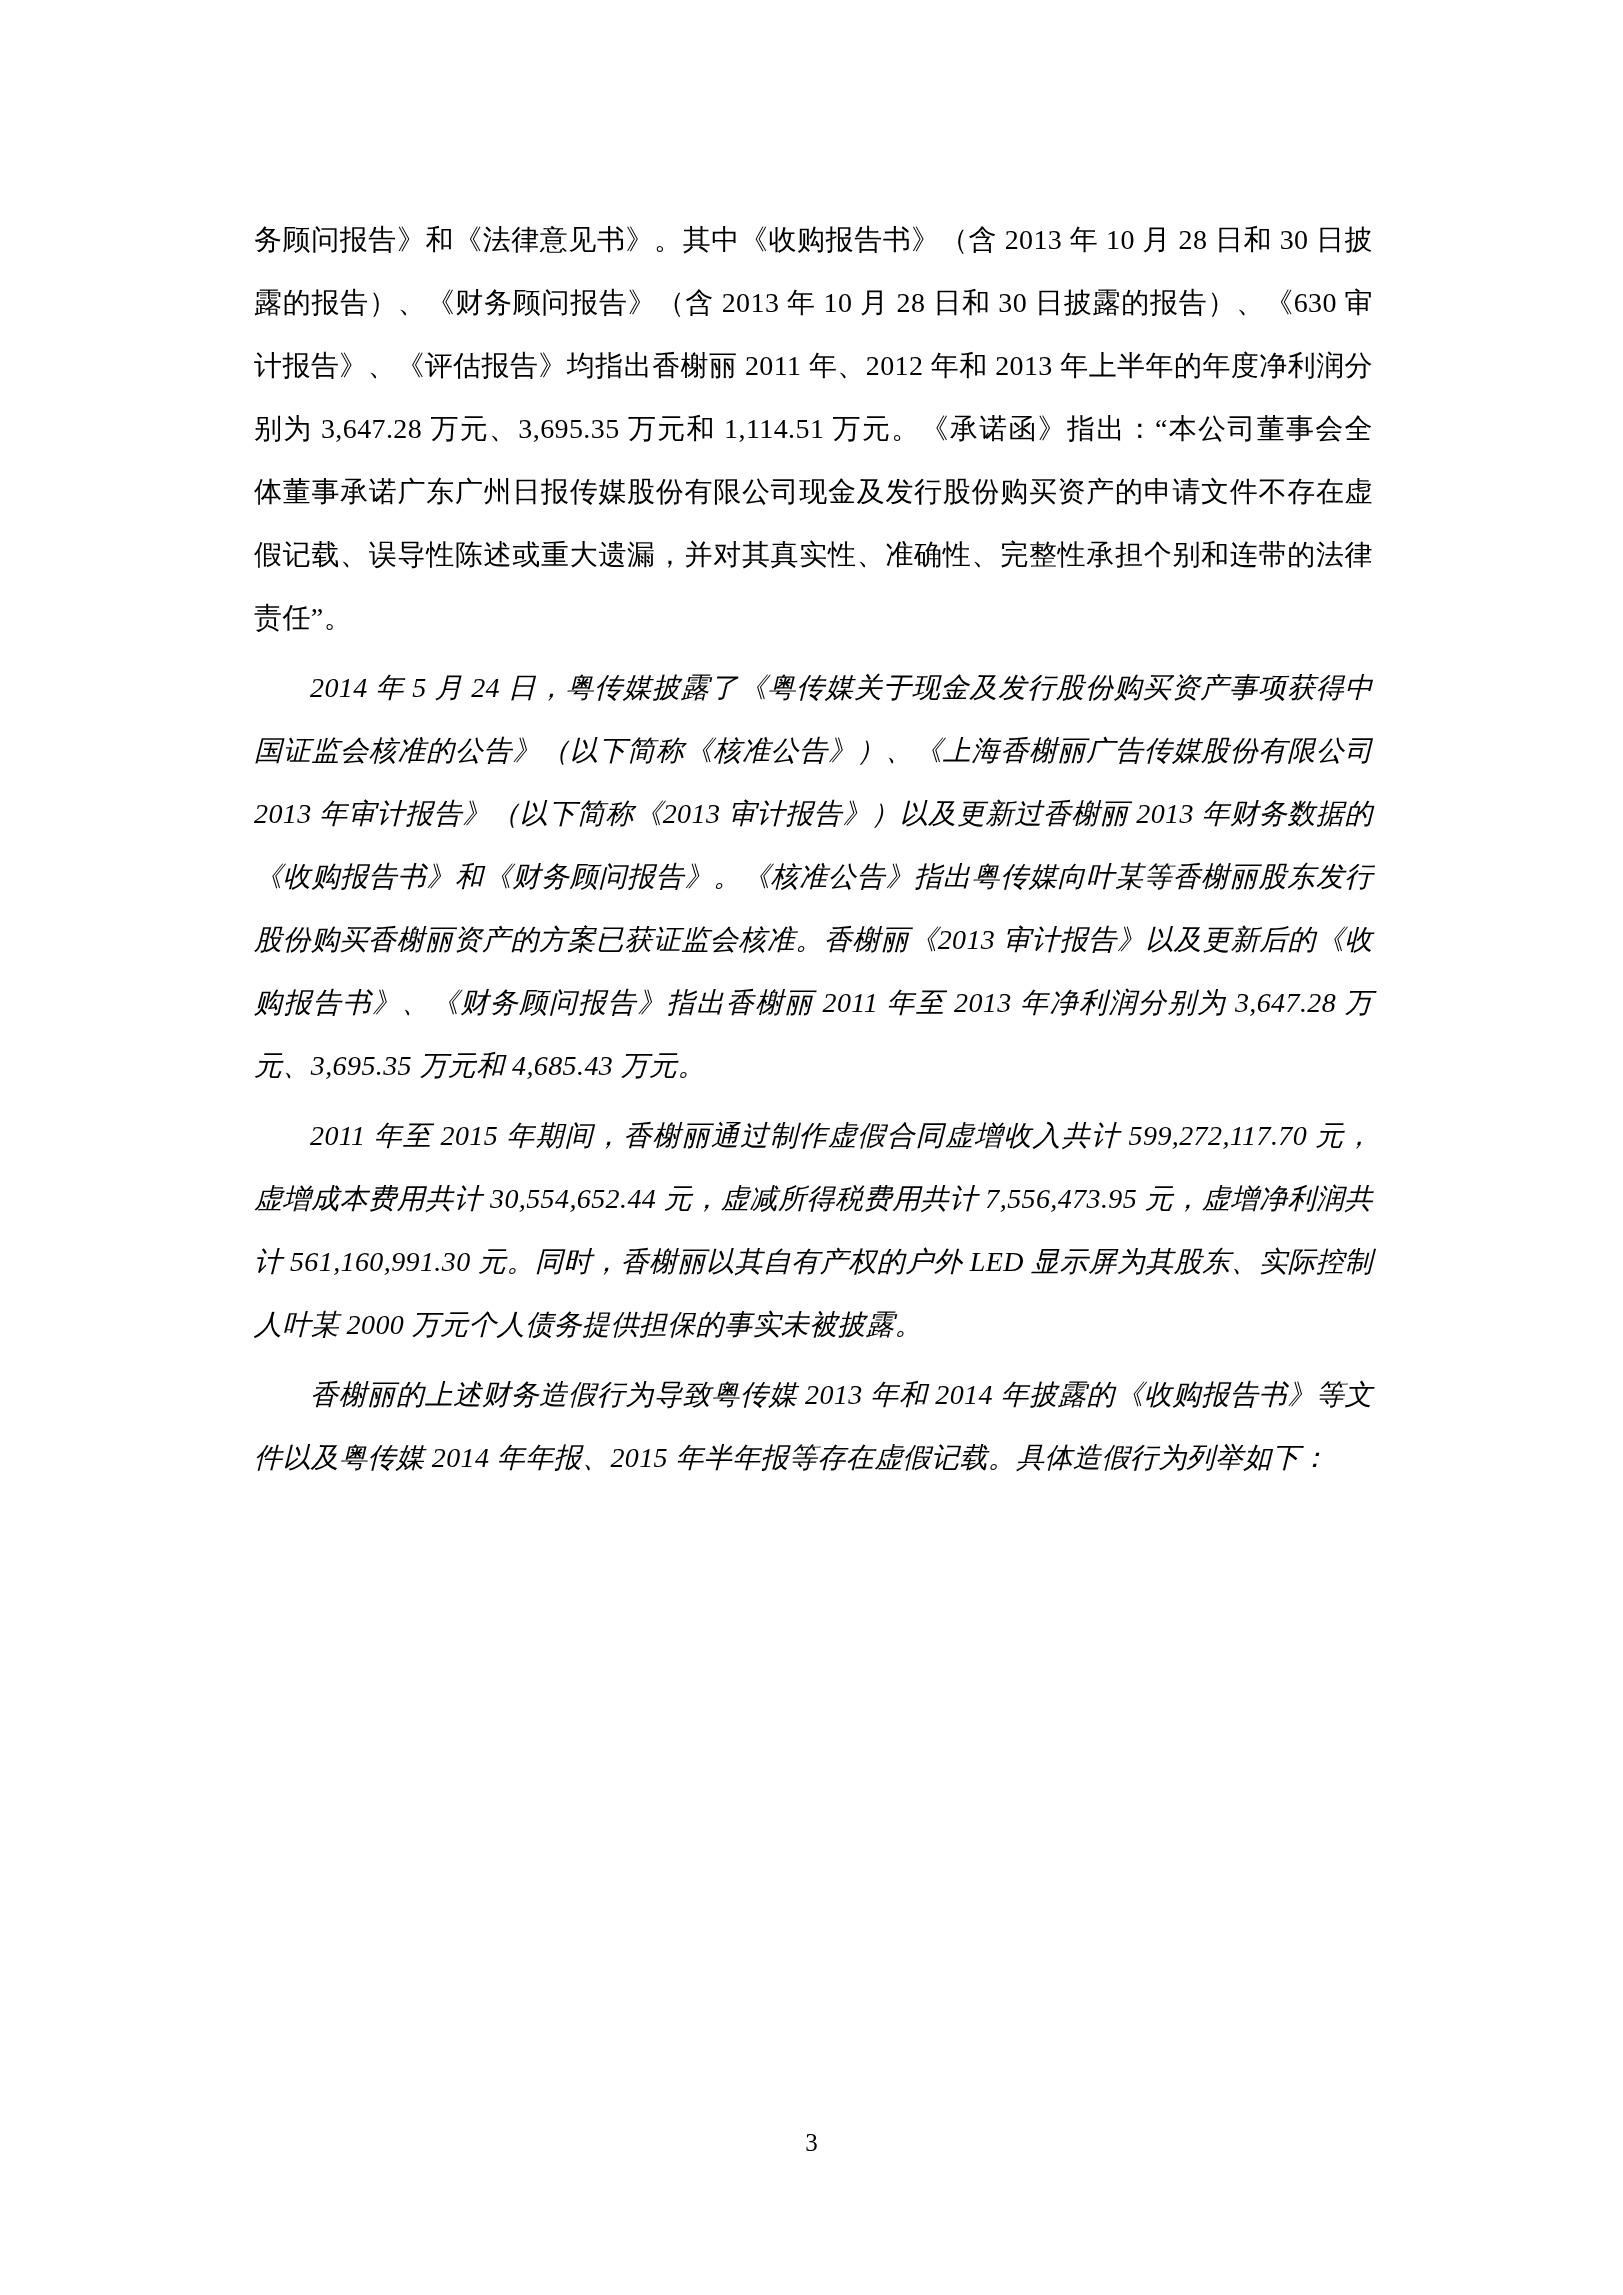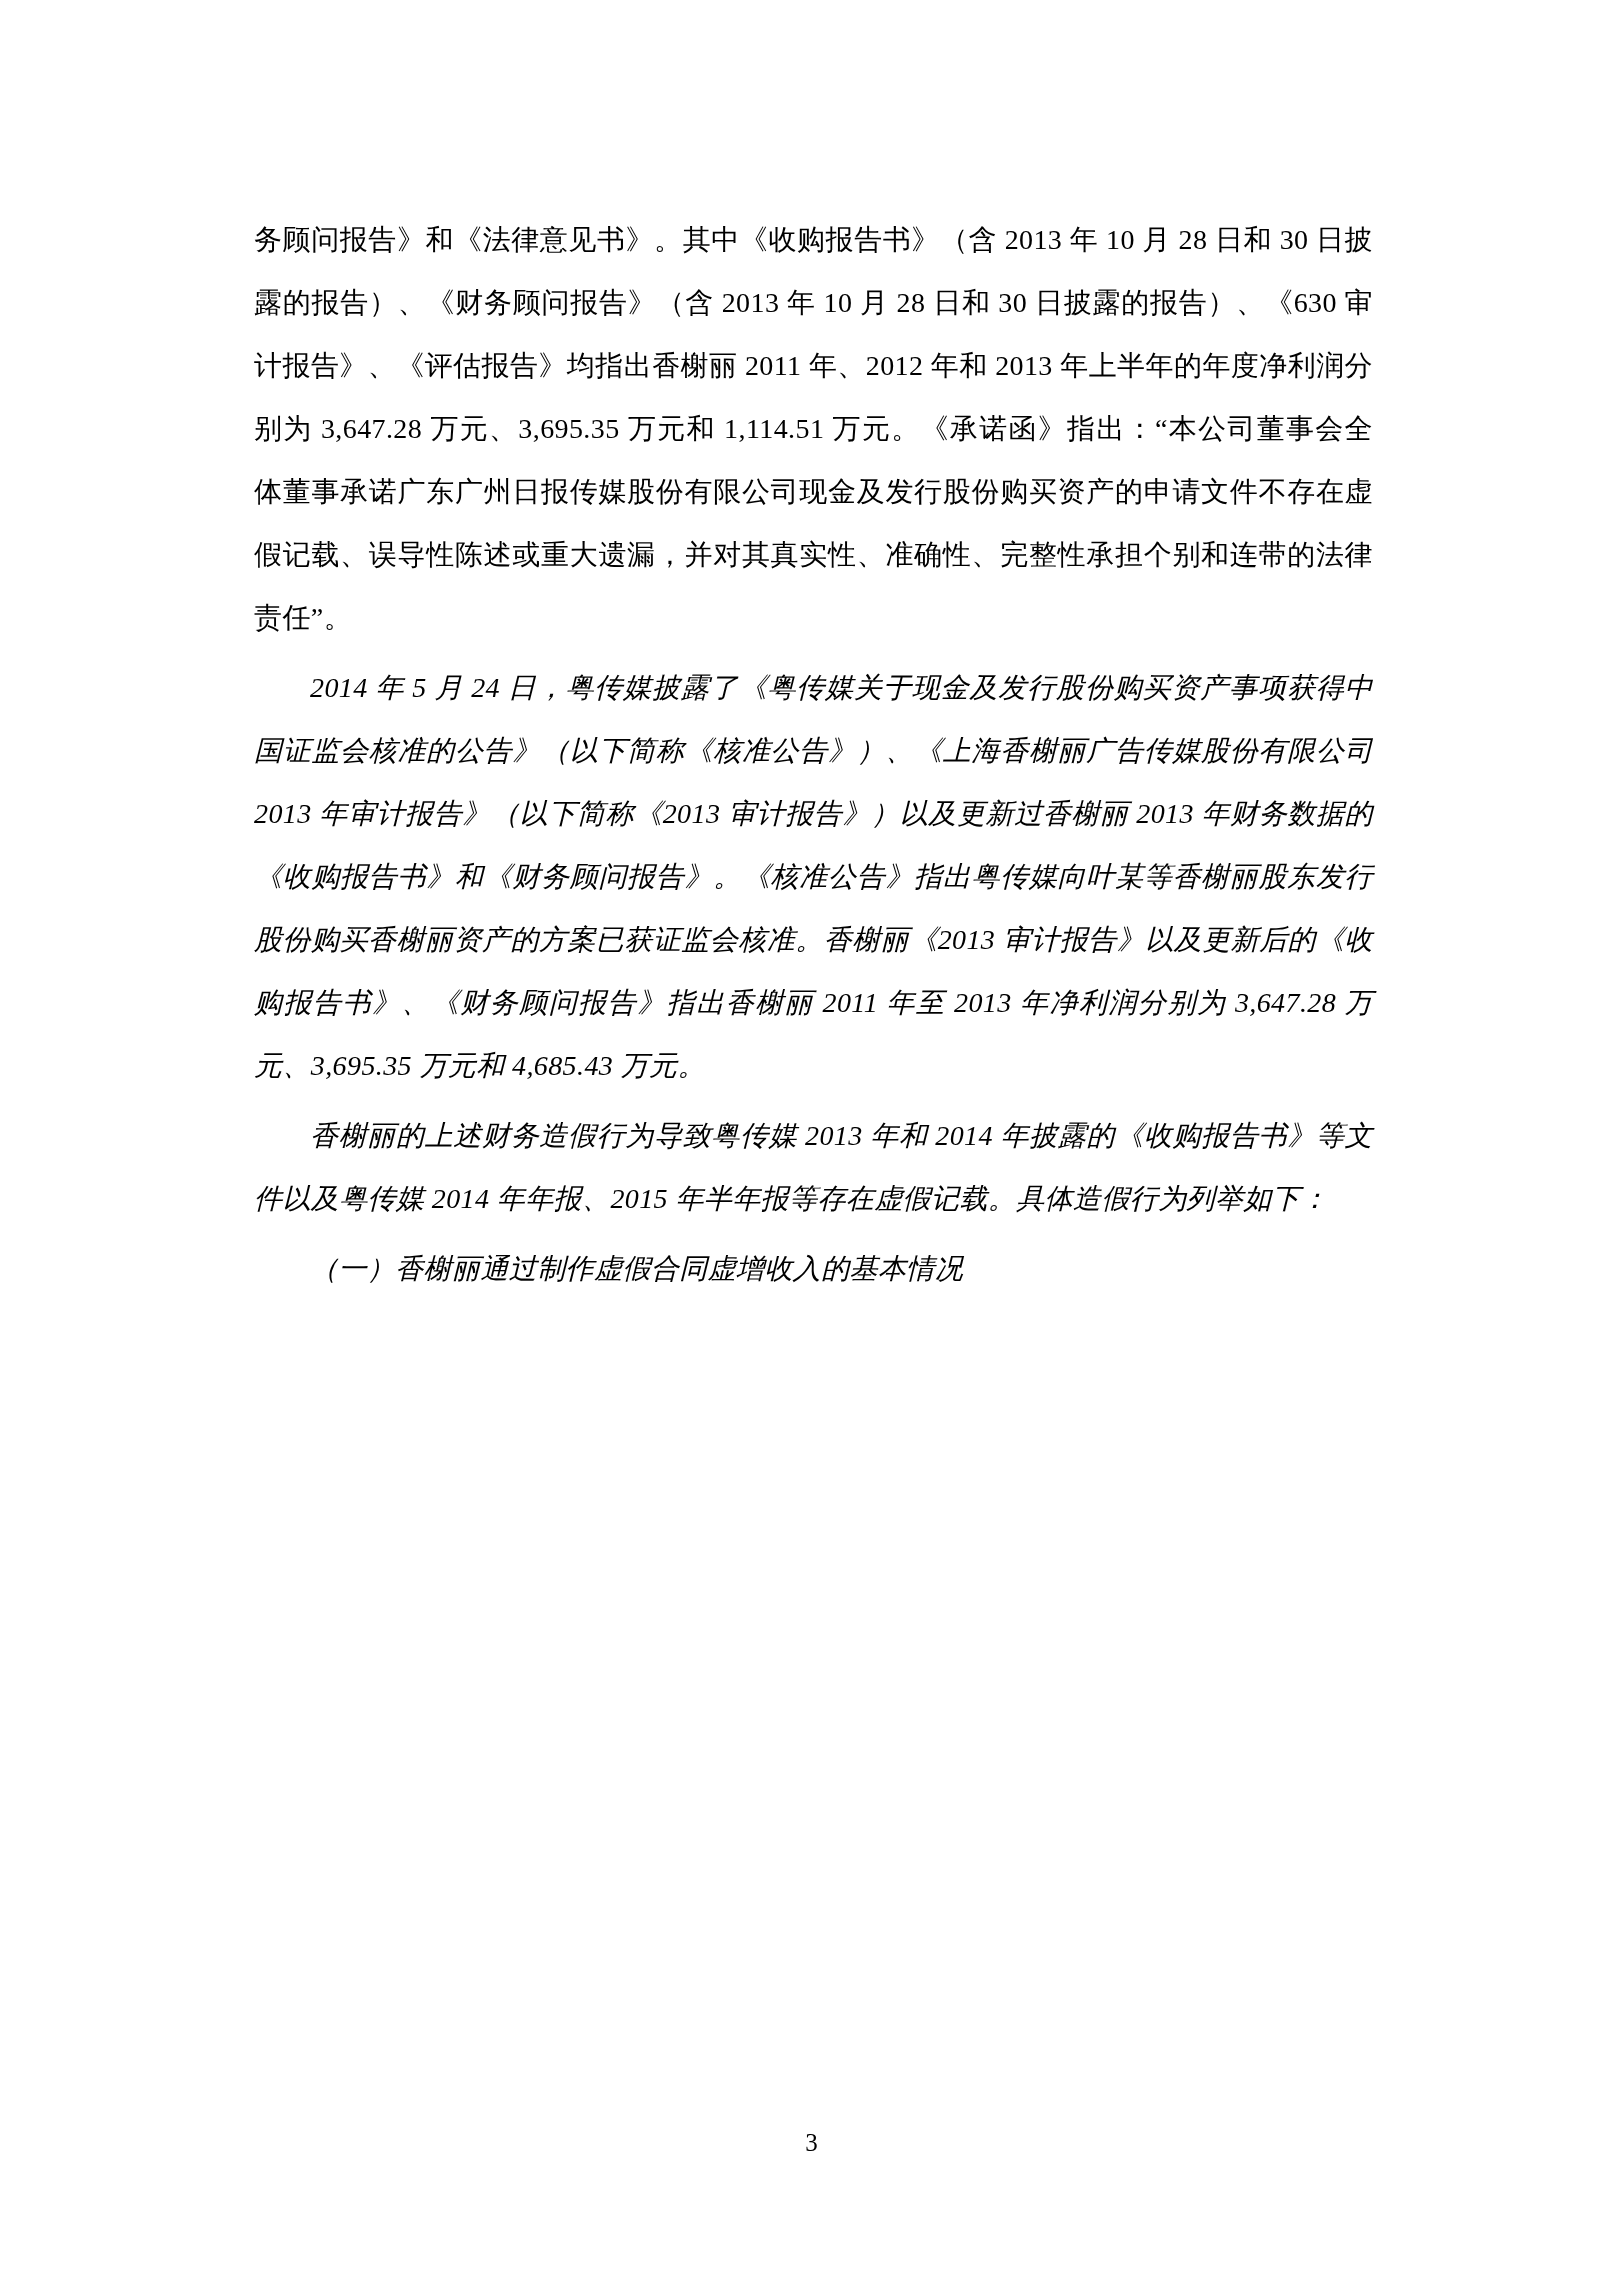--- a/index.html
+++ b/index.html
@@ -48,18 +48,18 @@
     color: #000000;
   }
 </style>
 </head>
 <body>
 
 <div class="page">
   <main class="content">
     <p class="para">务顾问报告》和《法律意见书》。其中《收购报告书》（含 2013 年 10 月 28 日和 30 日披露的报告）、《财务顾问报告》（含 2013 年 10 月 28 日和 30 日披露的报告）、《630 审计报告》、《评估报告》均指出香榭丽 2011 年、2012 年和 2013 年上半年的年度净利润分别为 3,647.28 万元、3,695.35 万元和 1,114.51 万元。《承诺函》指出：“本公司董事会全体董事承诺广东广州日报传媒股份有限公司现金及发行股份购买资产的申请文件不存在虚假记载、误导性陈述或重大遗漏，并对其真实性、准确性、完整性承担个别和连带的法律责任”。</p>
     <p class="para indent">2014 年 5 月 24 日，粤传媒披露了《粤传媒关于现金及发行股份购买资产事项获得中国证监会核准的公告》（以下简称《核准公告》）、《上海香榭丽广告传媒股份有限公司 2013 年审计报告》（以下简称《2013 审计报告》）以及更新过香榭丽 2013 年财务数据的《收购报告书》和《财务顾问报告》。《核准公告》指出粤传媒向叶某等香榭丽股东发行股份购买香榭丽资产的方案已获证监会核准。香榭丽《2013 审计报告》以及更新后的《收购报告书》、《财务顾问报告》指出香榭丽 2011 年至 2013 年净利润分别为 3,647.28 万元、3,695.35 万元和 4,685.43 万元。</p>
+    <p class="para indent">2011 年至 2015 年期间，香榭丽通过制作虚假合同虚增收入共计 599,272,117.70 元，虚增成本费用共计 30,554,652.44 元，虚减所得税费用共计 7,556,473.95 元，虚增净利润共计 561,160,991.30 元。同时，香榭丽以其自有产权的户外 LED 显示屏为其股东、实际控制人叶某 2000 万元个人债务提供担保的事实未被披露。</p>
     <p class="para indent">香榭丽的上述财务造假行为导致粤传媒 2013 年和 2014 年披露的《收购报告书》等文件以及粤传媒 2014 年年报、2015 年半年报等存在虚假记载。具体造假行为列举如下：</p>
-    <p class="para indent">（一）香榭丽通过制作虚假合同虚增收入的基本情况</p>
   </main>
   <footer class="page-footer">3</footer>
 </div>
 
 
 </body></html>

